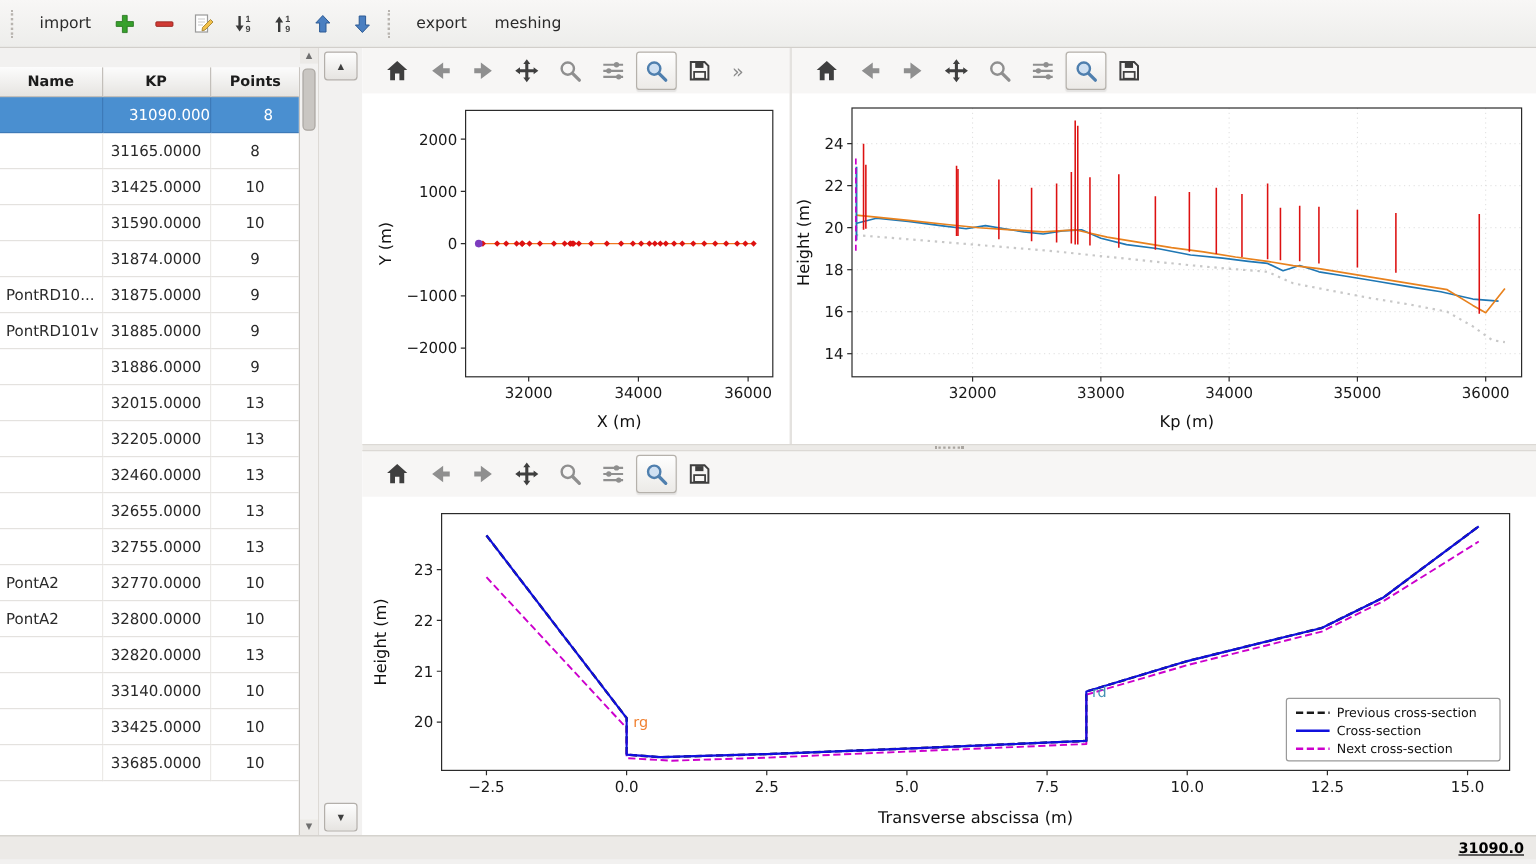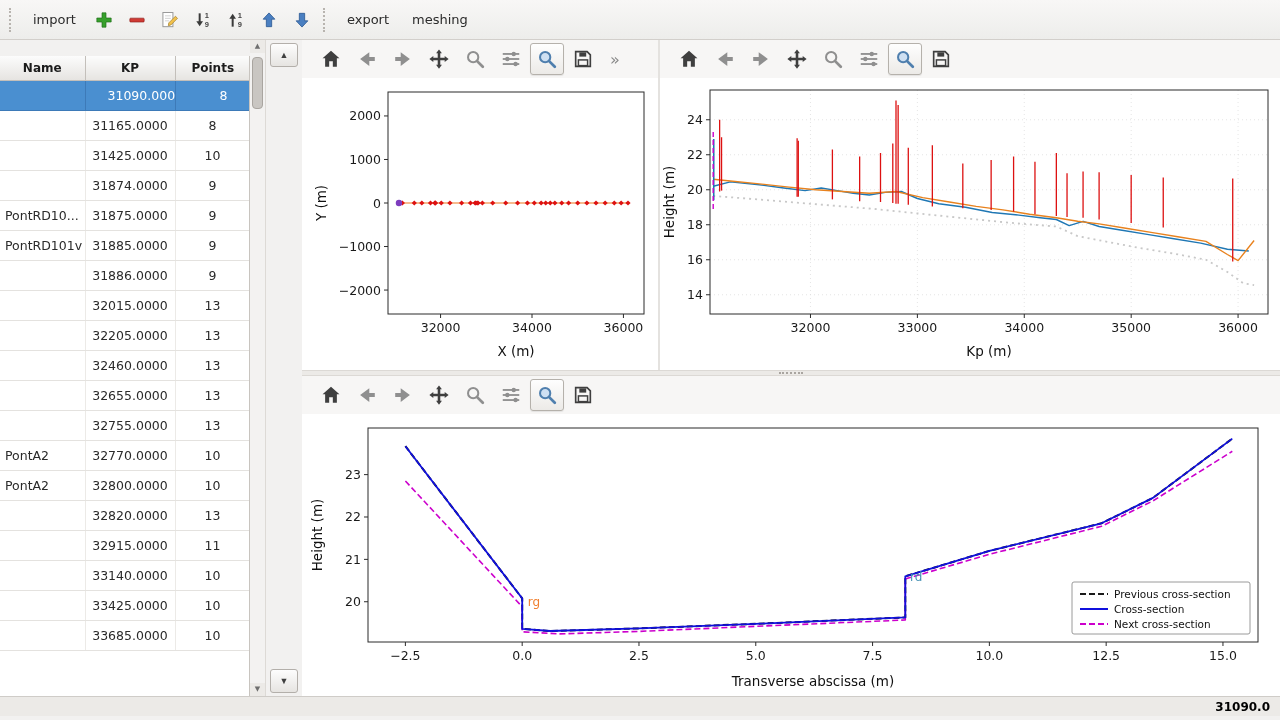--- a/index.html
+++ b/index.html
@@ -53,21 +53,21 @@
   .overflow { color:#8a8a8a; font-size:16px; margin-left:8px; }
   .splitter { flex:0 0 6px; background:#eceae7; border-top:1px solid #dcd9d5; border-bottom:1px solid #dcd9d5; position:relative; }
   .splitter::after { content:""; position:absolute; left:calc(50% - 12px); top:1px; width:24px; border-top:2px dotted #a9a5a0; }
   .fig { flex:1; background:#fff; }
   .fig svg { display:block; }
   .fig svg text { font-family:"DejaVu Sans",sans-serif; }
 
   .statusbar { flex:0 0 20px; background:#eceae7; border-top:1px solid #cfccc8; font-size:12px; color:#2f2f2f;
                display:flex; justify-content:flex-end; align-items:center; padding-right:10px; }
   .statusbar span { white-space:pre; }
-  .statusbar b { color:#000; }
+  .statusbar b { color:#000;text-decoration:underline; }
 </style>
 </head>
 <body>
 
 <svg style="position:absolute;width:0;height:0" aria-hidden="true">
   <symbol id="i-home" viewBox="0 0 24 24">
       <path d="M12 3 L2.8 11.2 H5.6 V20.5 H10 V14.5 H14 V20.5 H18.4 V11.2 H21.2 Z" fill="#3f3f3f"></path>
     </symbol>
   <symbol id="i-back" viewBox="0 0 24 24">
       <path d="M14.5 4.5 L4.5 12 L14.5 19.5 V14.3 H20.5 V9.7 H14.5 Z" fill="#8f8f8f"></path>
@@ -204,20 +204,25 @@
               <td>31165.0000</td>
               <td>8</td>
             </tr>
             <tr>
               <td class="name"></td>
               <td>31425.0000</td>
               <td>10</td>
             </tr>
             <tr>
               <td class="name"></td>
+              <td>31590.0000</td>
+              <td>10</td>
+            </tr>
+            <tr>
+              <td class="name"></td>
               <td>31874.0000</td>
               <td>9</td>
             </tr>
             <tr>
               <td class="name">PontRD10...</td>
               <td>31875.0000</td>
               <td>9</td>
             </tr>
             <tr>
               <td class="name">PontRD101v</td>
@@ -261,25 +266,20 @@
             </tr>
             <tr>
               <td class="name">PontA2</td>
               <td>32800.0000</td>
               <td>10</td>
             </tr>
             <tr>
               <td class="name"></td>
               <td>32820.0000</td>
               <td>13</td>
-            </tr>
-            <tr>
-              <td class="name"></td>
-              <td>32915.0000</td>
-              <td>11</td>
             </tr>
             <tr>
               <td class="name"></td>
               <td>33140.0000</td>
               <td>10</td>
             </tr>
             <tr>
               <td class="name"></td>
               <td>33425.0000</td>
               <td>10</td>

